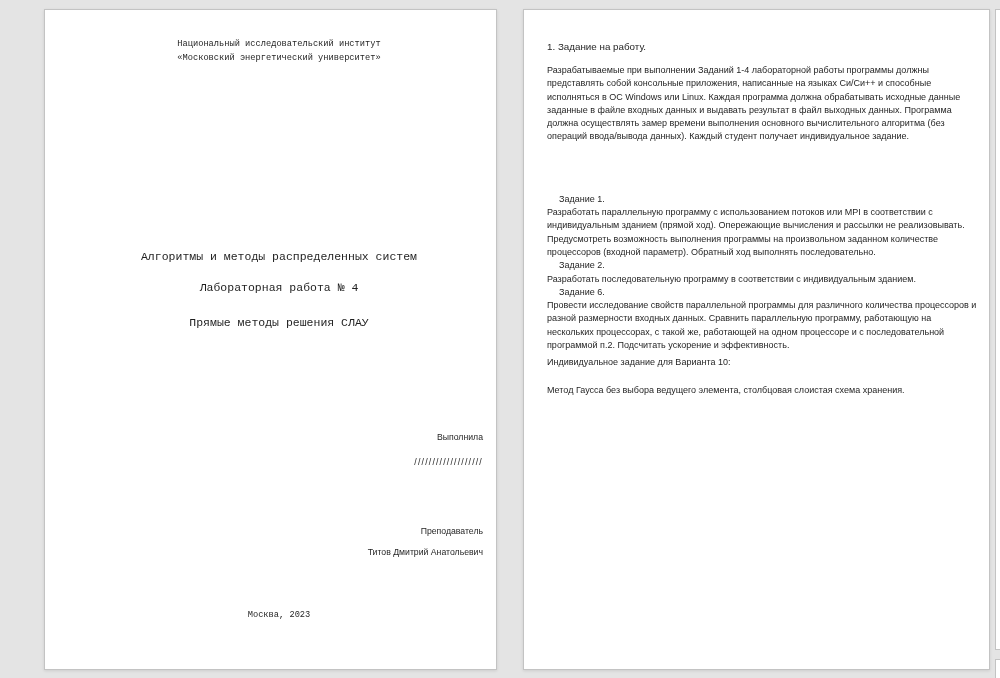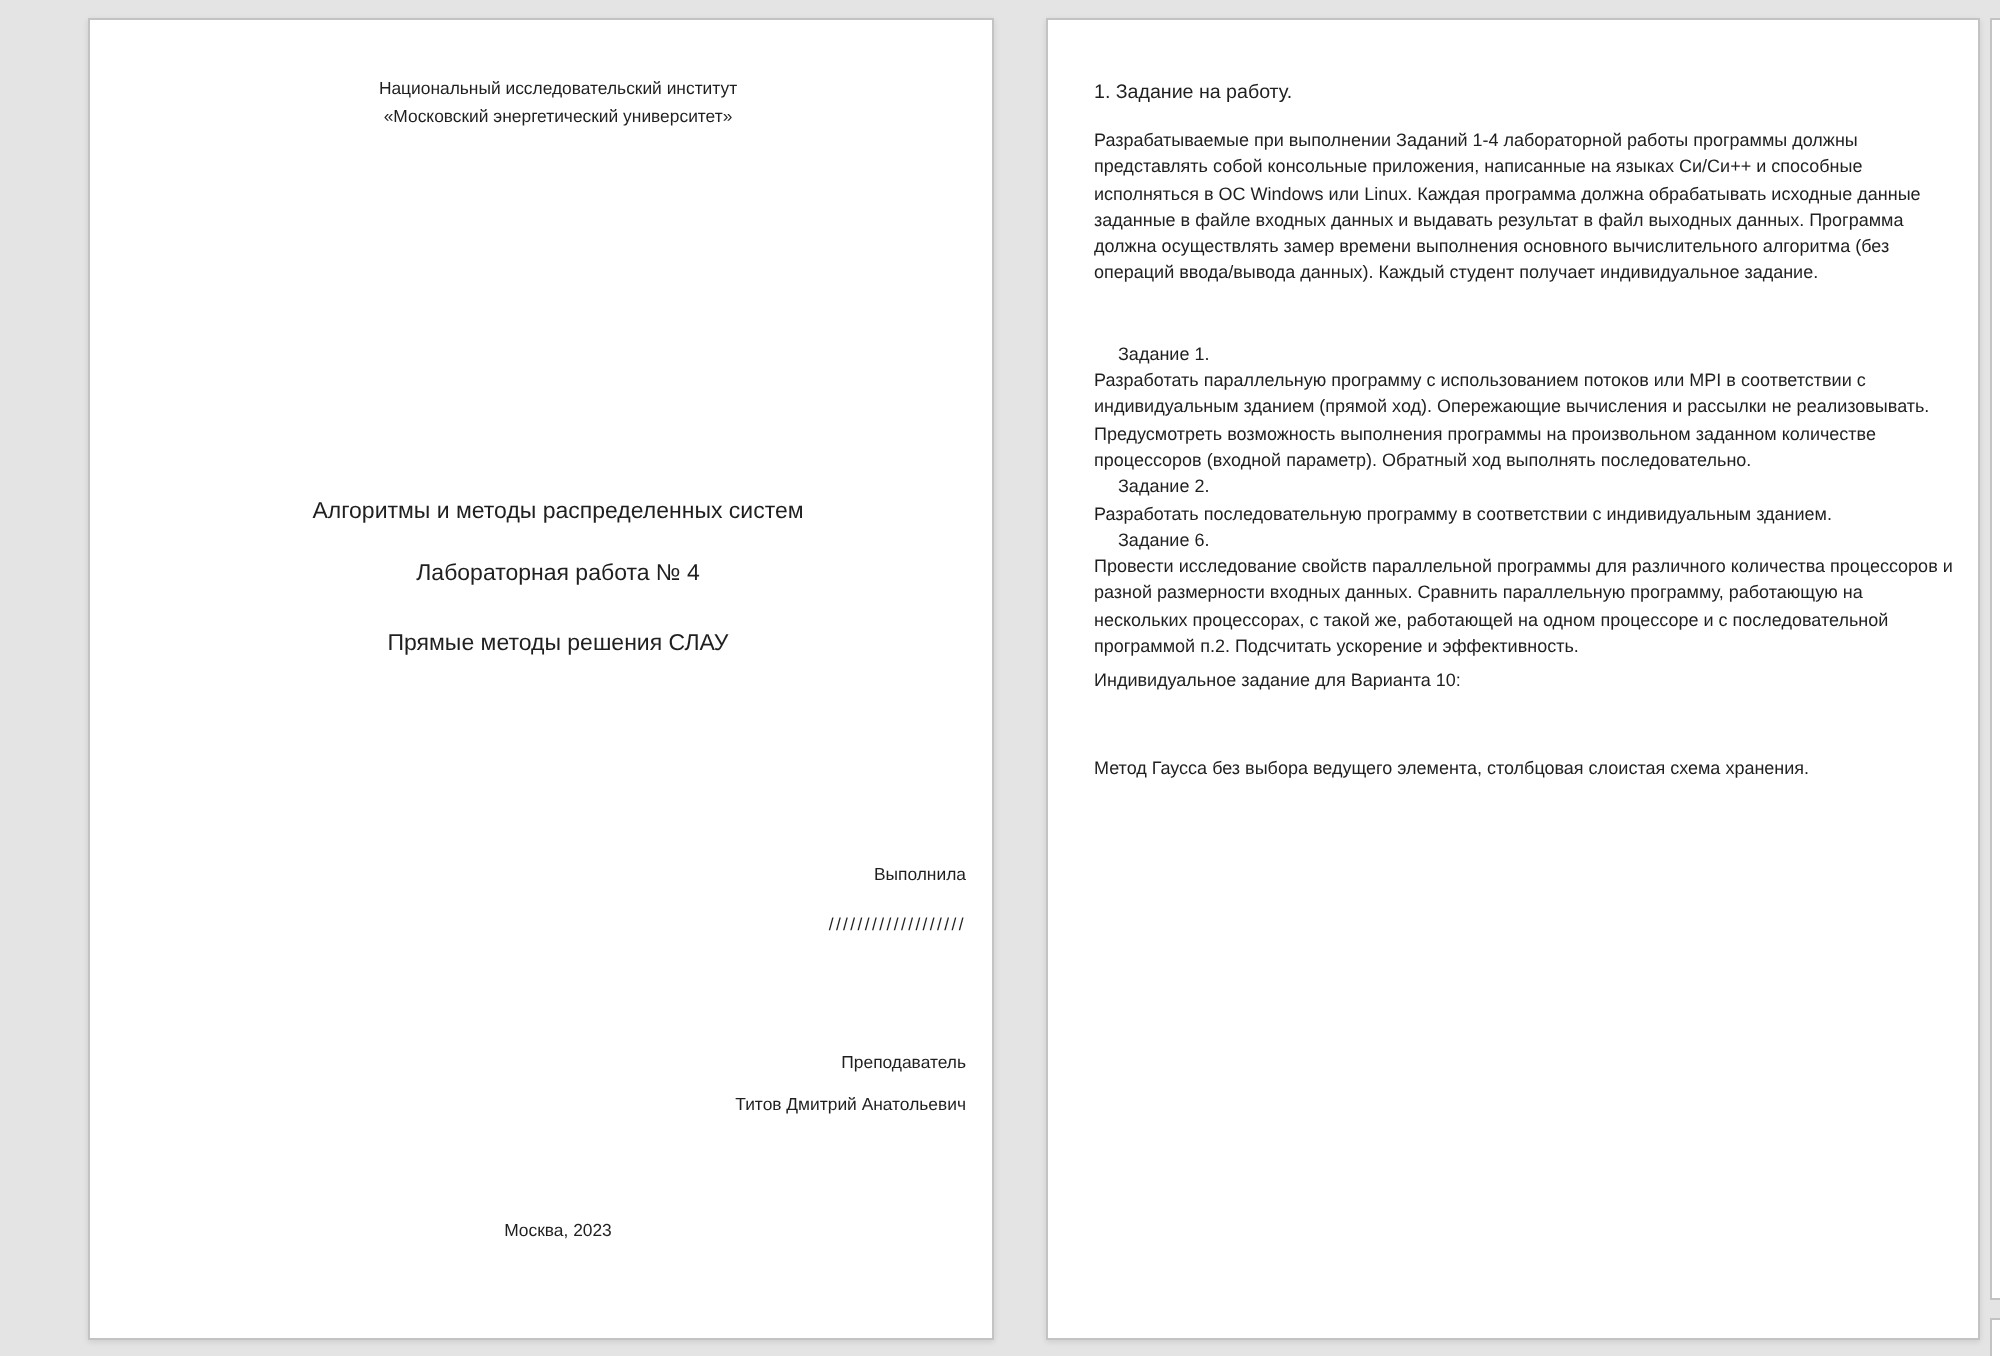--- a/index.html
+++ b/index.html
@@ -17,33 +17,33 @@
     height:661px;
     background:#ffffff;
     border:1px solid #c3c3c3;
     box-shadow:0 1px 3px rgba(0,0,0,.10);
   }
   .page-left  { left:44px;  width:453px; }
   .page-right { left:523px; width:467px; padding:31px 9px 0 23px; }
 
   
   .abs   { position:absolute; left:30px; right:13px; }
-  .center{ text-align:center; }
+  .center{ text-align:center;font-family:Liberation Mono, monospace; }
   .right { text-align:right;margin-top:48px; }
   .small { font-size:8.7px; line-height:11px; }
   .title { font-size:11.5px; line-height:13px; }
   .slashes { letter-spacing:1.2px; }
 
   
   .rp-heading { font-size:9.8px; line-height:11px; margin-bottom:12px; }
   .rp-body    { font-size:9px; line-height:13.3px; }
-  .intro      { margin-bottom:27px; }
+  .intro      { margin-bottom:49px; }
   .tasks      { margin-bottom:4px; }
   .task-label { font-weight:normal; display:block;margin-left:12px; }
-  .variant-line { margin-bottom:30px; }
+  .variant-line { margin-bottom:14px; }
 
   
   .sliver { position:absolute; background:#ffffff; border:1px solid #c3c3c3; right:-3px; width:8px; }
   .sliver-top    { top:9px;  height:641px; }
   .sliver-bottom { top:659px; height:25px; }
 </style>
 </head>
 <body>
 
 <div>

